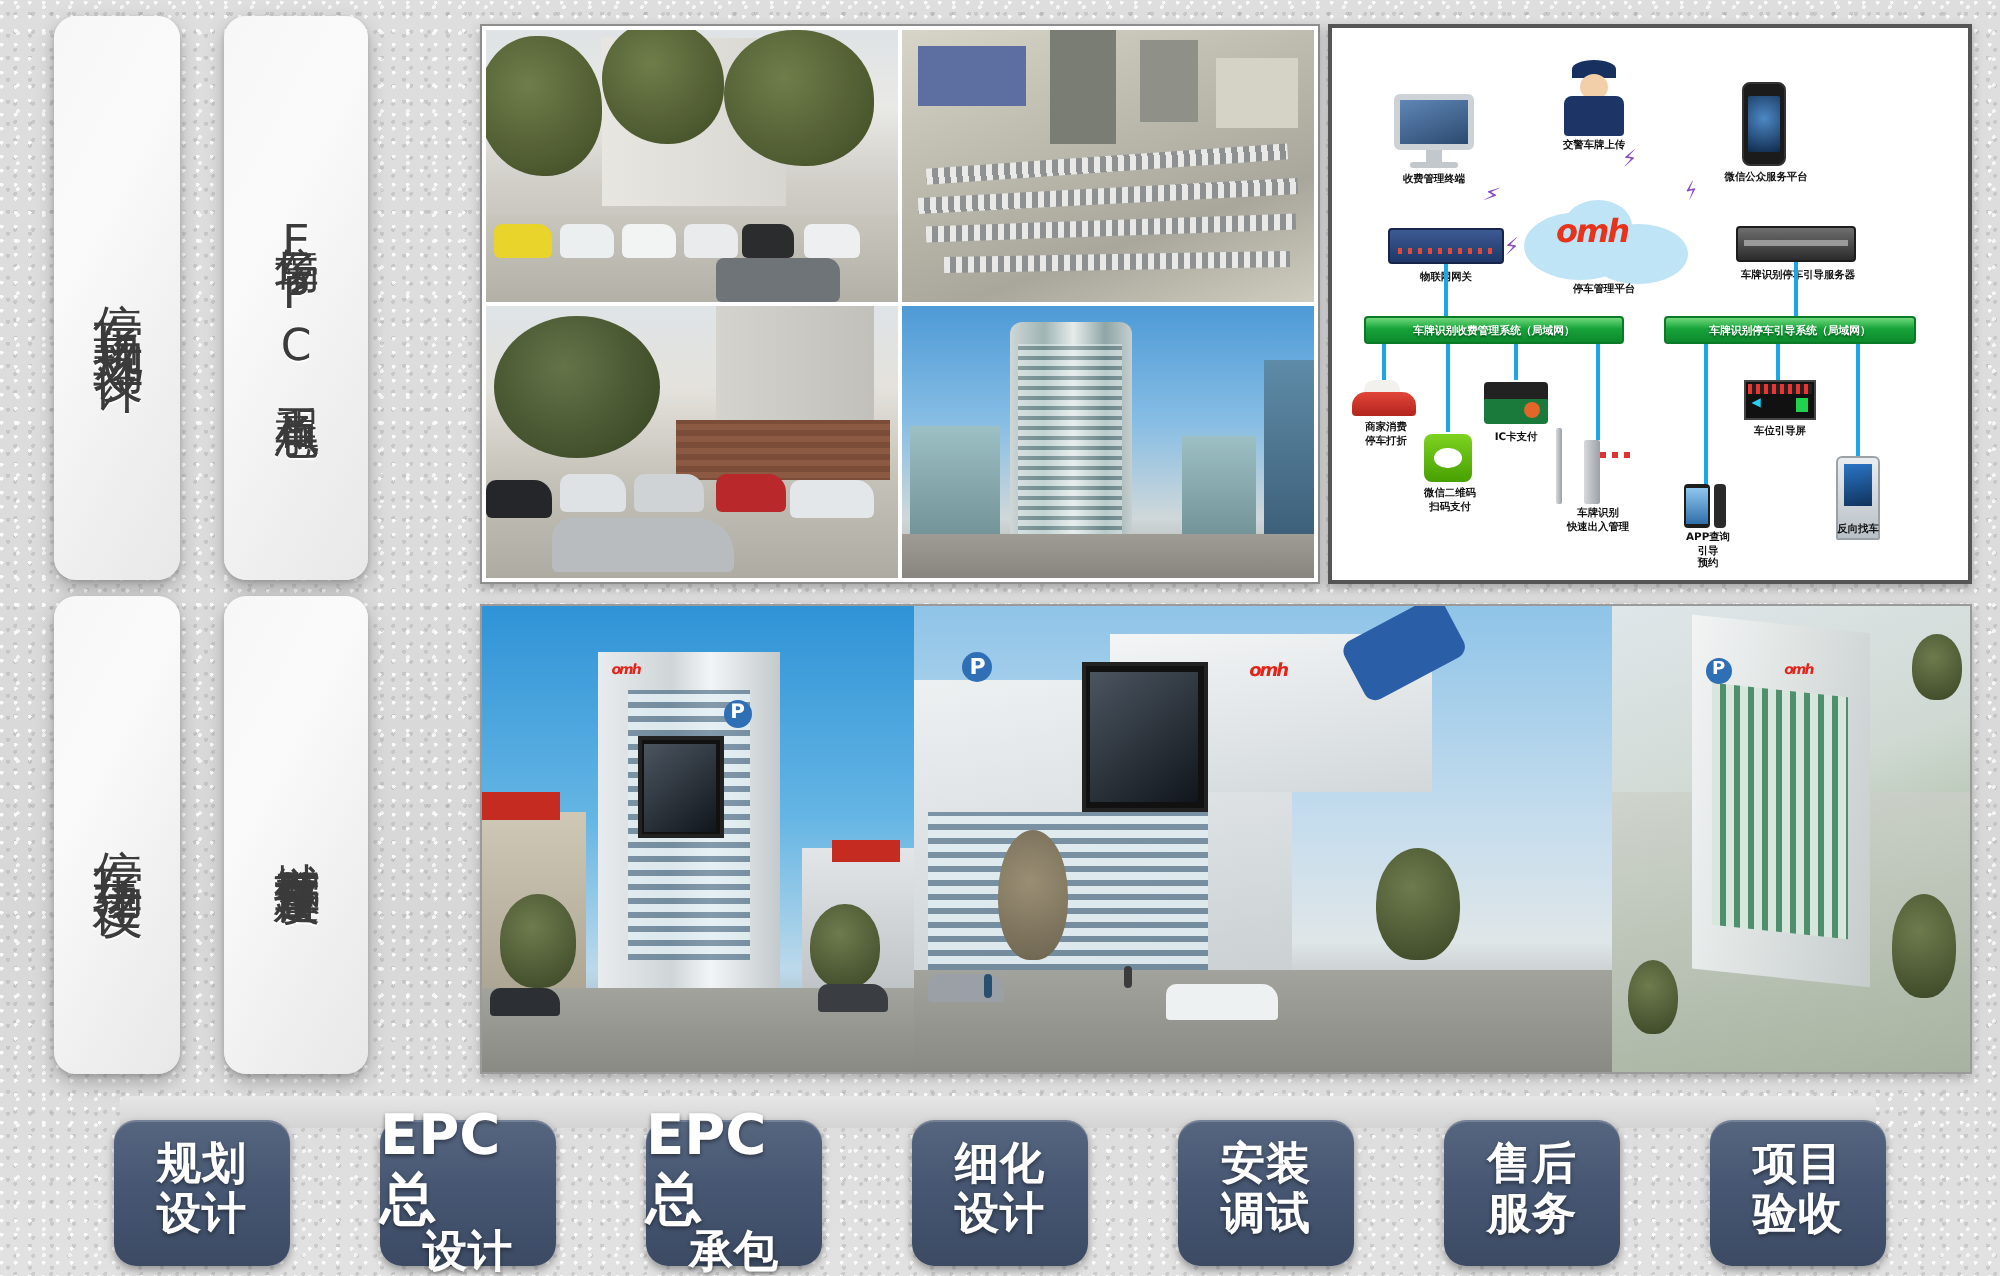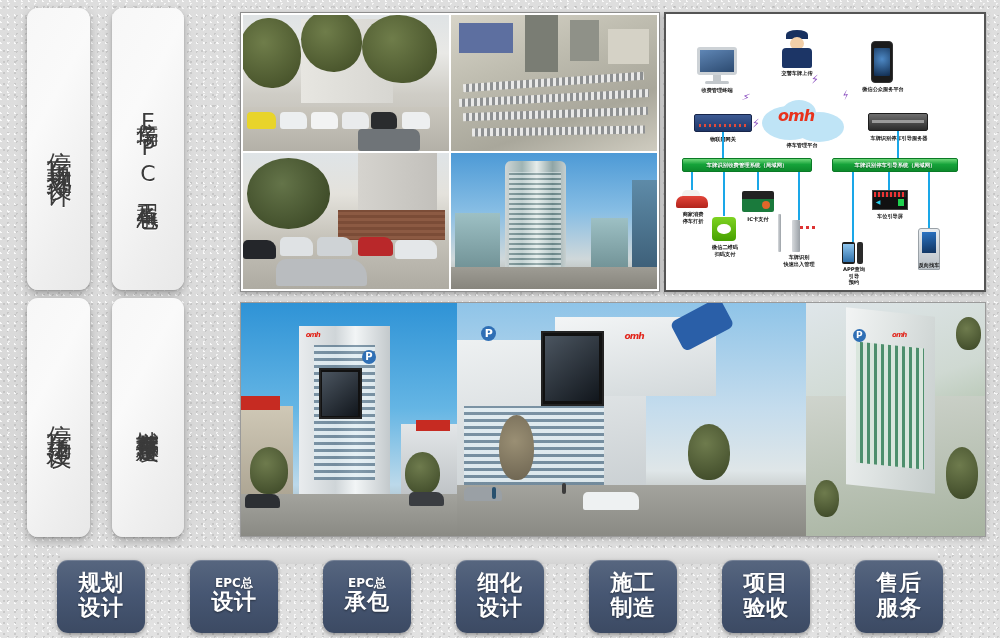--- a/index.html
+++ b/index.html
@@ -175,21 +175,21 @@
   }
   .pbtn{
     width:88px;height:73px;border-radius:11px;
     background:linear-gradient(180deg,#57667f 0%,#475773 45%,#3c4a63 100%);
     box-shadow:0 2px 4px rgba(0,0,0,.35), inset 0 1px 0 rgba(255,255,255,.18);
     color:#fff;display:flex;flex-direction:column;align-items:center;justify-content:center;
     font-size:22px;font-weight:700;line-height:1.12;letter-spacing:.5px;
     text-shadow:0 1px 2px rgba(0,0,0,.45);
   }
   .pbtn .l2{display:block;}
-  .pbtn.en .l1{font-size:12px;letter-spacing:0;}
+  .pbtn.en .l1{font-size:28px;letter-spacing:0;}
 </style>
 </head>
 <body>
 
 <div id="canvas"></div>
 
 <div class="card" id="card-a">
   <span class="vtext">停车场规划设计</span>
 </div>
 <div class="card small" id="card-b">
@@ -413,24 +413,24 @@
   </div>
   <div class="pbtn en">
     <span class="l1">EPC总</span>
     <span class="l2">承包</span>
   </div>
   <div class="pbtn">
     <span class="l1">细化</span>
     <span class="l2">设计</span>
   </div>
   <div class="pbtn">
-    <span class="l1">施工</span>
-    <span class="l2">制造</span>
+    <span class="l1">安装</span>
+    <span class="l2">调试</span>
+  </div>
+  <div class="pbtn">
+    <span class="l1">售后</span>
+    <span class="l2">服务</span>
   </div>
   <div class="pbtn">
     <span class="l1">项目</span>
     <span class="l2">验收</span>
   </div>
-  <div class="pbtn">
-    <span class="l1">售后</span>
-    <span class="l2">服务</span>
-  </div>
 </div>
 
 </body></html>

